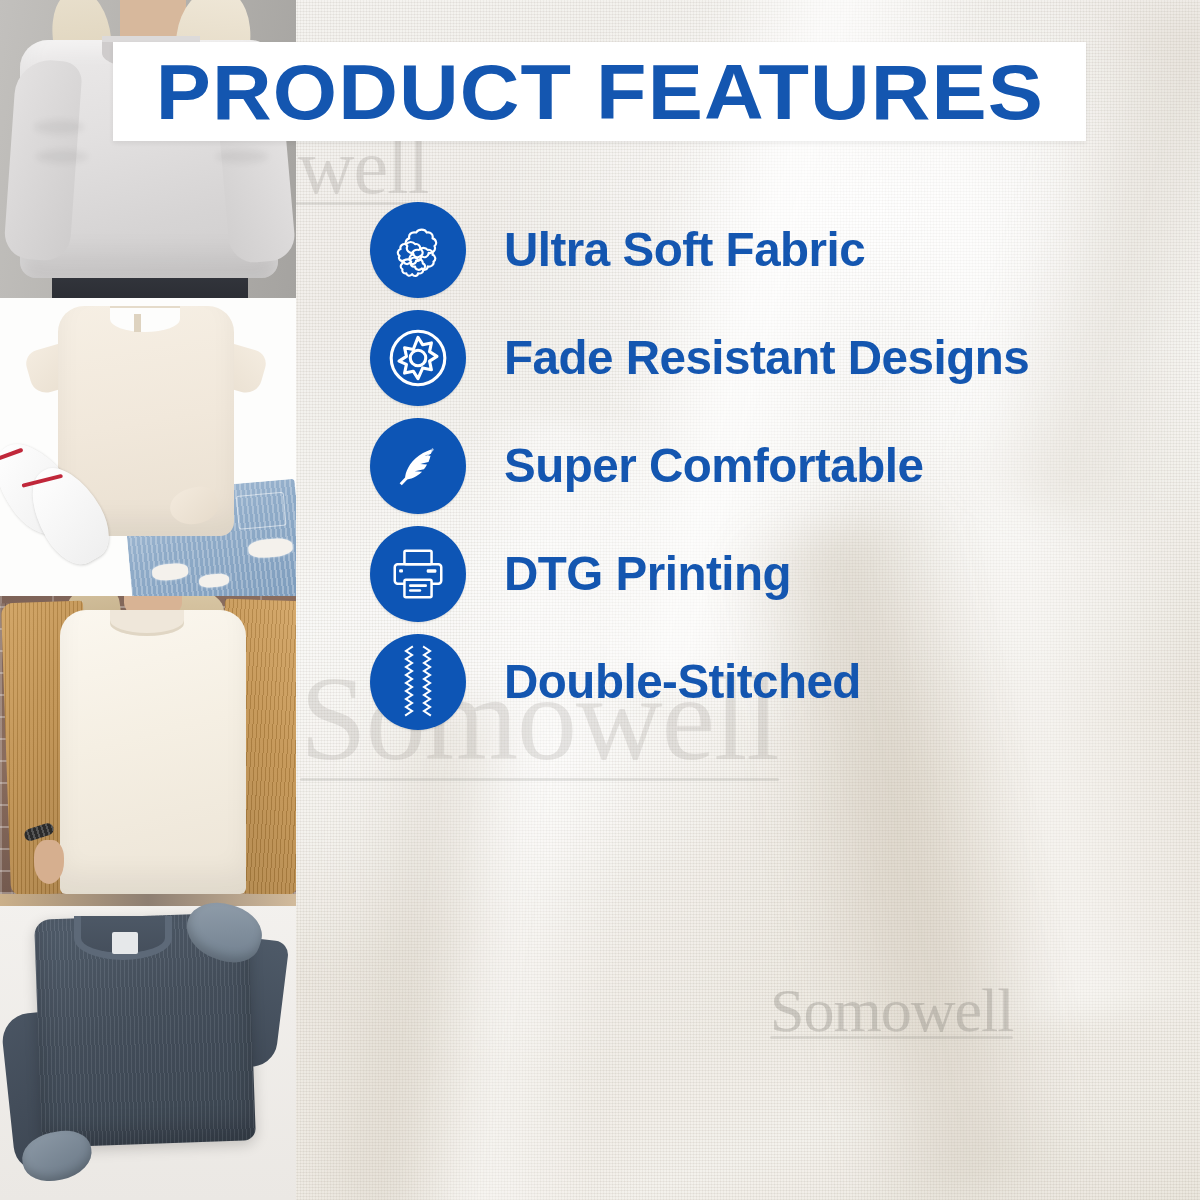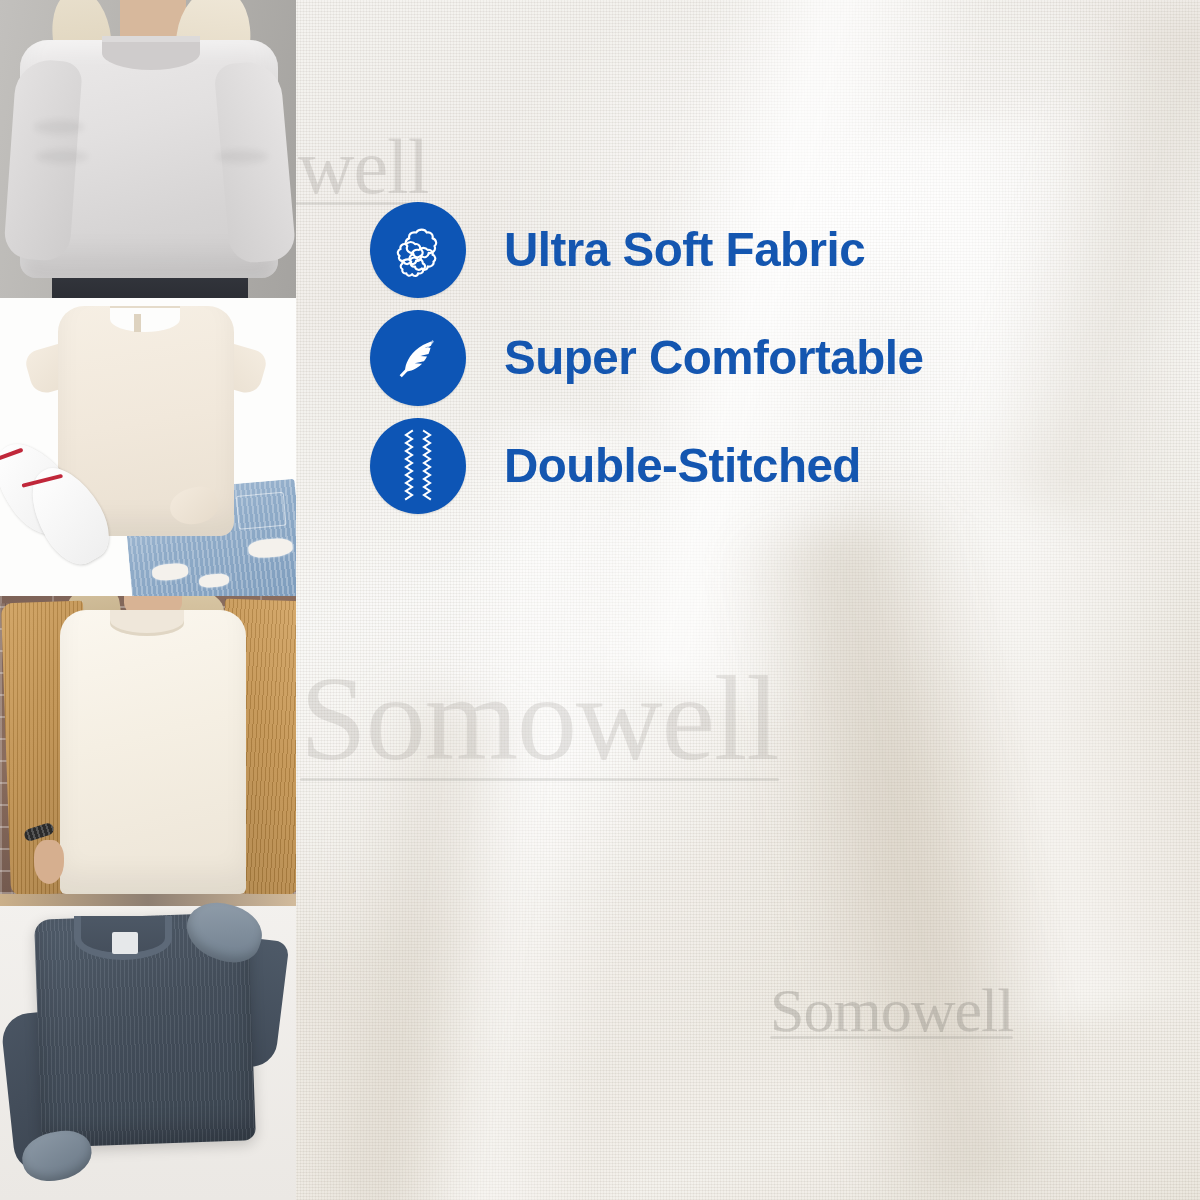--- a/index.html
+++ b/index.html
@@ -365,47 +365,74 @@
         <div class="ph4-rib"></div>
       </div>
       <div class="ph4-collar"></div>
       <div class="ph4-tag"></div>
       <div class="ph4-cuff-tr"></div>
       <div class="ph4-cuff-bl"></div>
     </div>
 
   </div>
 
+  <div class="title-banner">
+    <div class="title-text">PRODUCT FEATURES</div>
+  </div>
 
   <div class="features">
 
     <div class="feature-row">
       <div class="feature-icon">
         <svg width="62" height="62" viewBox="0 0 64 64" fill="none" stroke="#ffffff" stroke-width="2.2" stroke-linejoin="round">
           <path d="M30 14c3-4 9-4 11 0 4-1 7 2 6 6 4 1 5 6 2 8 2 4-2 8-6 7 0 4-5 6-8 3-3 3-8 1-8-3-4 1-8-3-6-7-3-2-2-7 2-8-1-4 2-7 7-6z"></path>
           <path d="M20 26c2-3 7-3 9 0 3-1 6 2 5 5 3 1 4 5 1 7 1 3-2 6-5 5 0 3-4 5-6 2-3 3-7 1-7-2-3 1-6-2-4-5-3-2-2-6 1-7-1-3 2-6 6-5z"></path>
           <path d="M33 32c2-3 7-3 9 0 3-1 6 2 5 5 3 1 4 5 1 7 1 3-3 6-6 5 0 3-4 5-6 2-3 3-7 1-7-2-3 1-6-2-4-5-3-2-2-6 1-7-1-3 3-6 7-5z"></path>
           <path d="M24 42c2-3 6-3 8 0 3-1 5 1 5 4 3 1 3 5 0 6 1 3-2 5-5 4 0 3-4 4-6 1-3 3-6 1-6-1-3 1-5-2-4-4-3-2-2-5 0-6-1-3 3-5 8-4z"></path>
         </svg>
       </div>
       <div class="feature-label">Ultra Soft Fabric</div>
     </div>
 
+    <div class="feature-row">
+      <div class="feature-icon">
+        <svg width="66" height="66" viewBox="0 0 64 64" fill="none" stroke="#ffffff" stroke-width="3" stroke-linejoin="round">
+          <circle cx="32" cy="32" r="26"></circle>
+          <path d="M32 12l4.6 7.2 8.4-1.8-1.8 8.4 7.2 4.6-7.2 4.6 1.8 8.4-8.4-1.8L32 52l-4.6-7.2-8.4 1.8 1.8-8.4L13.6 35l7.2-4.6-1.8-8.4 8.4 1.8z"></path>
+          <circle cx="32" cy="32" r="7.5"></circle>
+        </svg>
+      </div>
+      <div class="feature-label">Fade Resistant Designs</div>
+    </div>
 
     <div class="feature-row">
       <div class="feature-icon">
         <svg width="60" height="60" viewBox="0 0 64 64" fill="#ffffff">
           <path d="M48.5 13.5c-3.8 1.1-9.9 3.3-15.3 7.3-5.2 3.8-9.3 8.5-11.8 13.2-2.2 4.1-3 7.7-3.2 10.3l-5.8 6.2 2.3 2.1 5.9-6.2c2.4-.4 6-1.4 9.9-3.7 2.2-1.3 4.2-2.9 5.9-4.6l-7.9-.4 9.8-2.3c1.3-1.6 2.4-3.3 3.3-5l-7.6-.5 9.2-2.2c1-2.2 1.7-4.4 2.2-6.6l-6.2-.3 6.7-1.9c.5-2.1.8-4 .9-5.6z"></path>
           <path d="M47.8 13.2L20.1 43.9l1.3 1.2L49 14.6z" opacity=".65"></path>
         </svg>
       </div>
       <div class="feature-label">Super Comfortable</div>
     </div>
 
 
+    <div class="feature-row">
+      <div class="feature-icon">
+        <svg width="62" height="62" viewBox="0 0 64 64" fill="none" stroke="#ffffff" stroke-width="2.6" stroke-linejoin="round">
+          <rect x="18" y="8" width="28" height="14" rx="1.5"></rect>
+          <rect x="8" y="22" width="48" height="20" rx="3"></rect>
+          <rect x="18" y="38" width="28" height="18" rx="1.5" fill="#0d55b5"></rect>
+          <rect x="12.5" y="27" width="4" height="3.4" rx="1" fill="#ffffff" stroke="none"></rect>
+          <rect x="41" y="27.2" width="10" height="3.6" rx="1.3" fill="#ffffff" stroke="none"></rect>
+          <line x1="24" y1="44" x2="40" y2="44" stroke-linecap="round"></line>
+          <line x1="24" y1="49" x2="34" y2="49" stroke-linecap="round"></line>
+        </svg>
+      </div>
+      <div class="feature-label">DTG Printing</div>
+    </div>
 
     <div class="feature-row">
       <div class="feature-icon">
         <svg width="58" height="74" viewBox="0 0 44 74" fill="none" stroke="#ffffff" stroke-width="2.1" stroke-linejoin="miter" stroke-linecap="square">
           <path d="M16 2 L10 6 L16 10 L10 14 L16 18 L10 22 L16 26 L10 30 L16 34 L10 38 L16 42 L10 46 L16 50 L10 54 L16 58 L10 62 L16 66 L10 70"></path>
           <path d="M28 2 L34 6 L28 10 L34 14 L28 18 L34 22 L28 26 L34 30 L28 34 L34 38 L28 42 L34 46 L28 50 L34 54 L28 58 L34 62 L28 66 L34 70"></path>
         </svg>
       </div>
       <div class="feature-label">Double-Stitched</div>
     </div>

